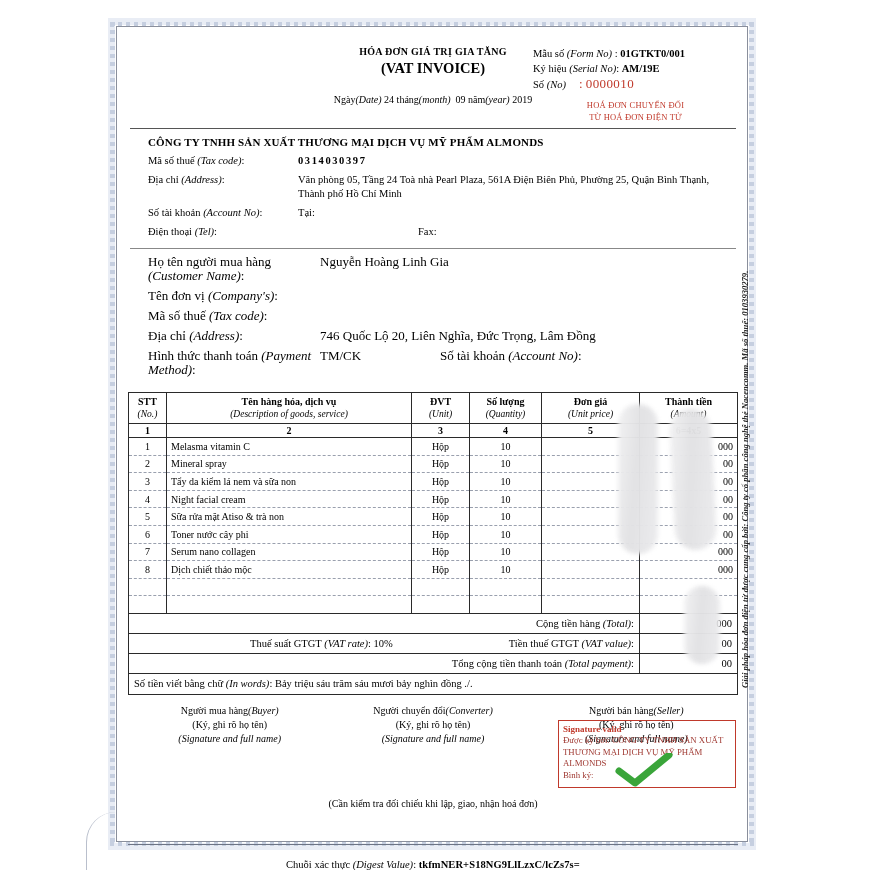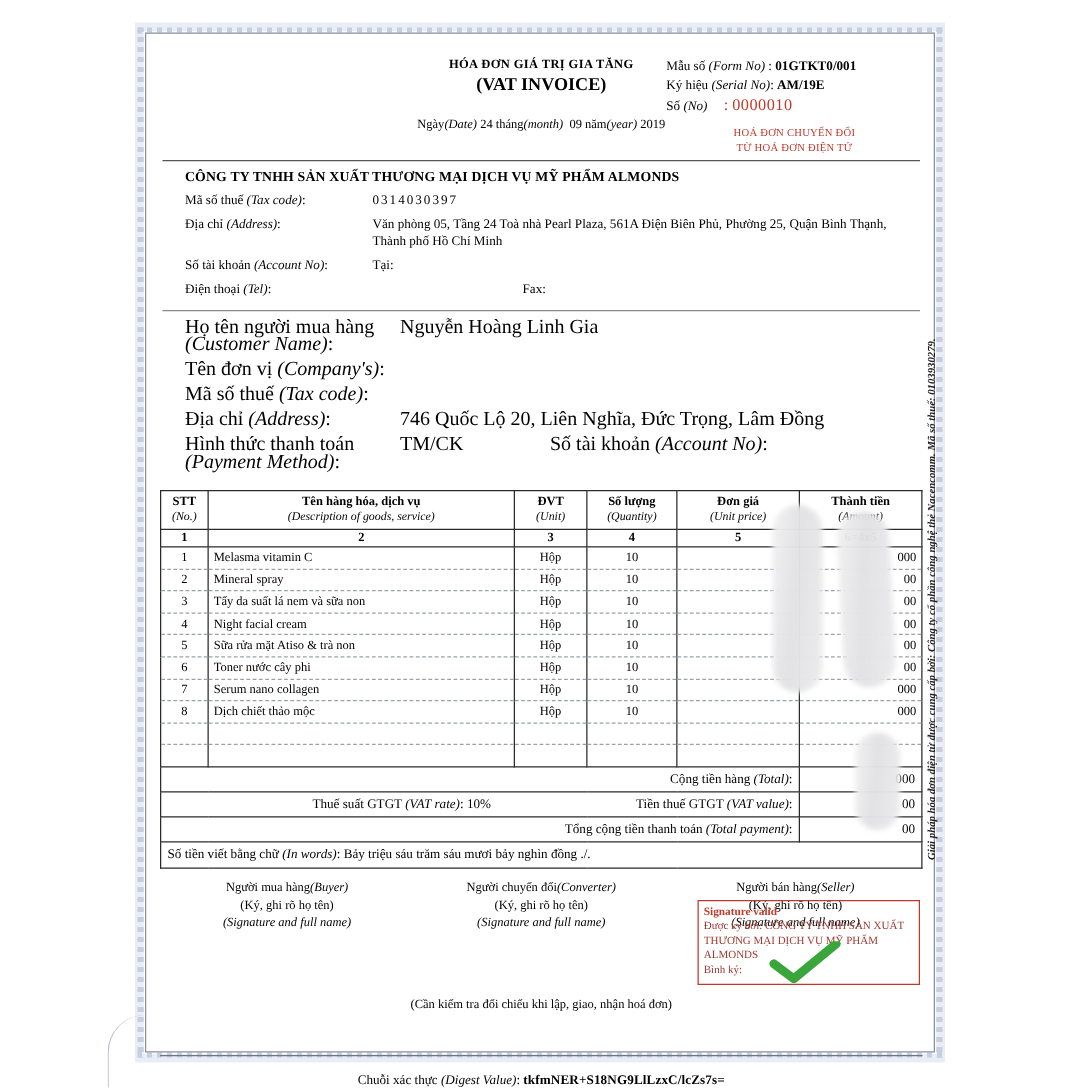--- a/index.html
+++ b/index.html
@@ -60,25 +60,25 @@
 
   .rule { height: 0; border-top: 1.4px solid #555; margin: 0 2px; }
   .rule-thin { height: 0; border-top: 1px solid #888; margin: 0 2px; }
 
   
   .seller { padding: 7px 4px 4px 20px; font-size: 10.5px; }
   .seller-name { font-weight: bold; font-size: 11px; letter-spacing: .15px; margin-bottom: 6px; }
   .frow { display: flex; align-items: flex-start; margin-bottom: 5px; line-height: 14px; }
   .flbl { width: 150px; flex: none; }
   .fval { flex: 1; }
-  .fval.bold { font-weight: normal; letter-spacing: 1.6px; }
+  .fval.bold { font-weight: bold; letter-spacing: 1.6px; }
   .fval2 { width: 120px; flex: none; }
 
   
-  .buyer { padding: 6px 4px 6px 20px; font-size: 16px; }
+  .buyer { padding: 6px 4px 6px 20px; font-size: 13px; }
   .buyer .frow { margin-bottom: 6px; }
   .buyer .flbl { width: 172px; }
 
   
   table.inv { width: 100%; border-collapse: collapse; table-layout: fixed; font-size: 10px; margin-top: 3px; }
   table.inv th, table.inv td { border: 1.1px solid #2a2a2a; }
   table.inv th { text-align: center; padding: 2px 2px; line-height: 13px; font-weight: bold; }
   table.inv th .sub { font-weight: normal; font-style: italic; display: block; font-size: 9.5px; }
   td.num { text-align: center; }
   .colnum-row td { text-align: center; font-weight: bold; font-size: 10px; padding: 1px 0; }
@@ -348,21 +348,21 @@
         <tr class="item">
           <td class="num">2</td>
           <td class="desc">Mineral spray</td>
           <td class="num">Hộp</td>
           <td class="num">10</td>
           <td class="amt"></td>
           <td class="amt">00</td>
         </tr>
         <tr class="item">
           <td class="num">3</td>
-          <td class="desc">Tẩy da suất lá nem và sữa non</td>
+          <td class="desc">Tẩy da kiểm lá nem và sữa non</td>
           <td class="num">Hộp</td>
           <td class="num">10</td>
           <td class="amt"></td>
           <td class="amt">00</td>
         </tr>
         <tr class="item">
           <td class="num">4</td>
           <td class="desc">Night facial cream</td>
           <td class="num">Hộp</td>
           <td class="num">10</td>

